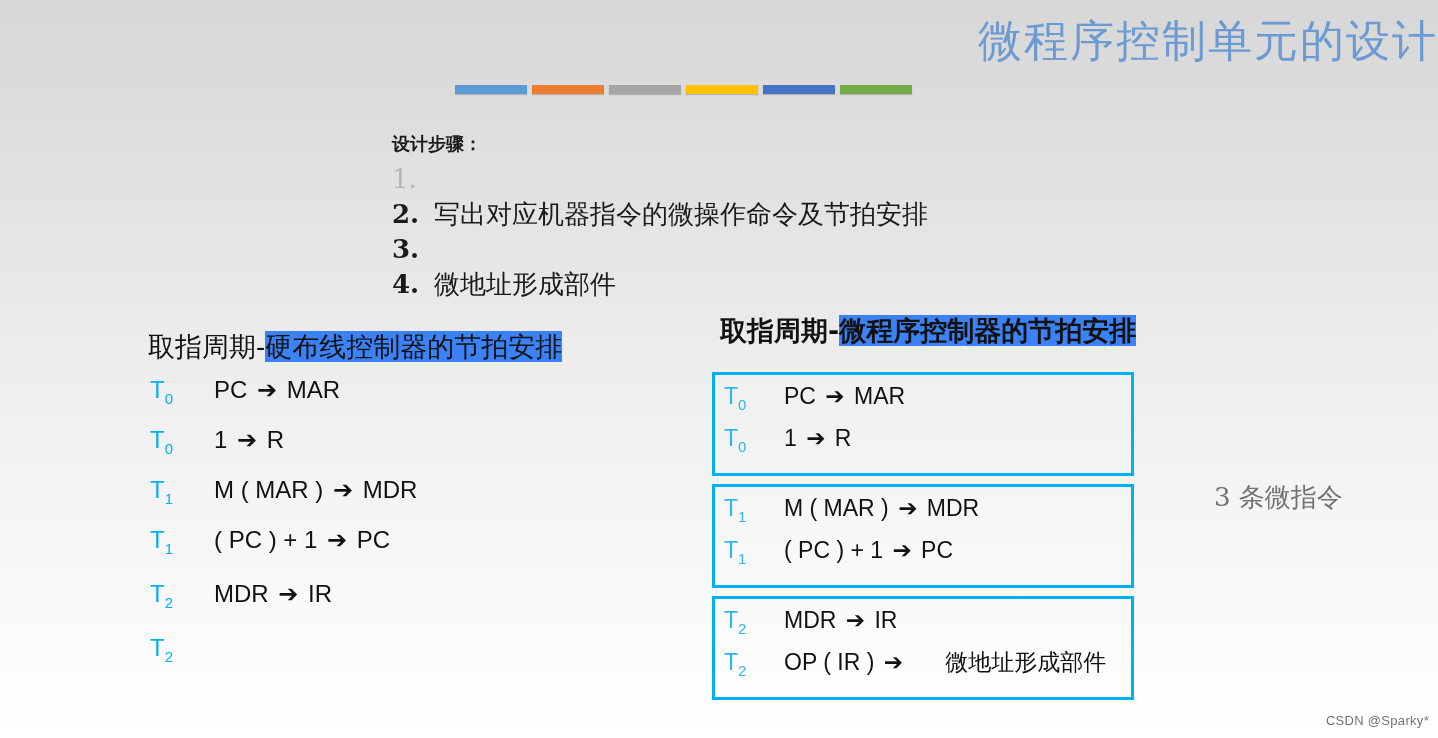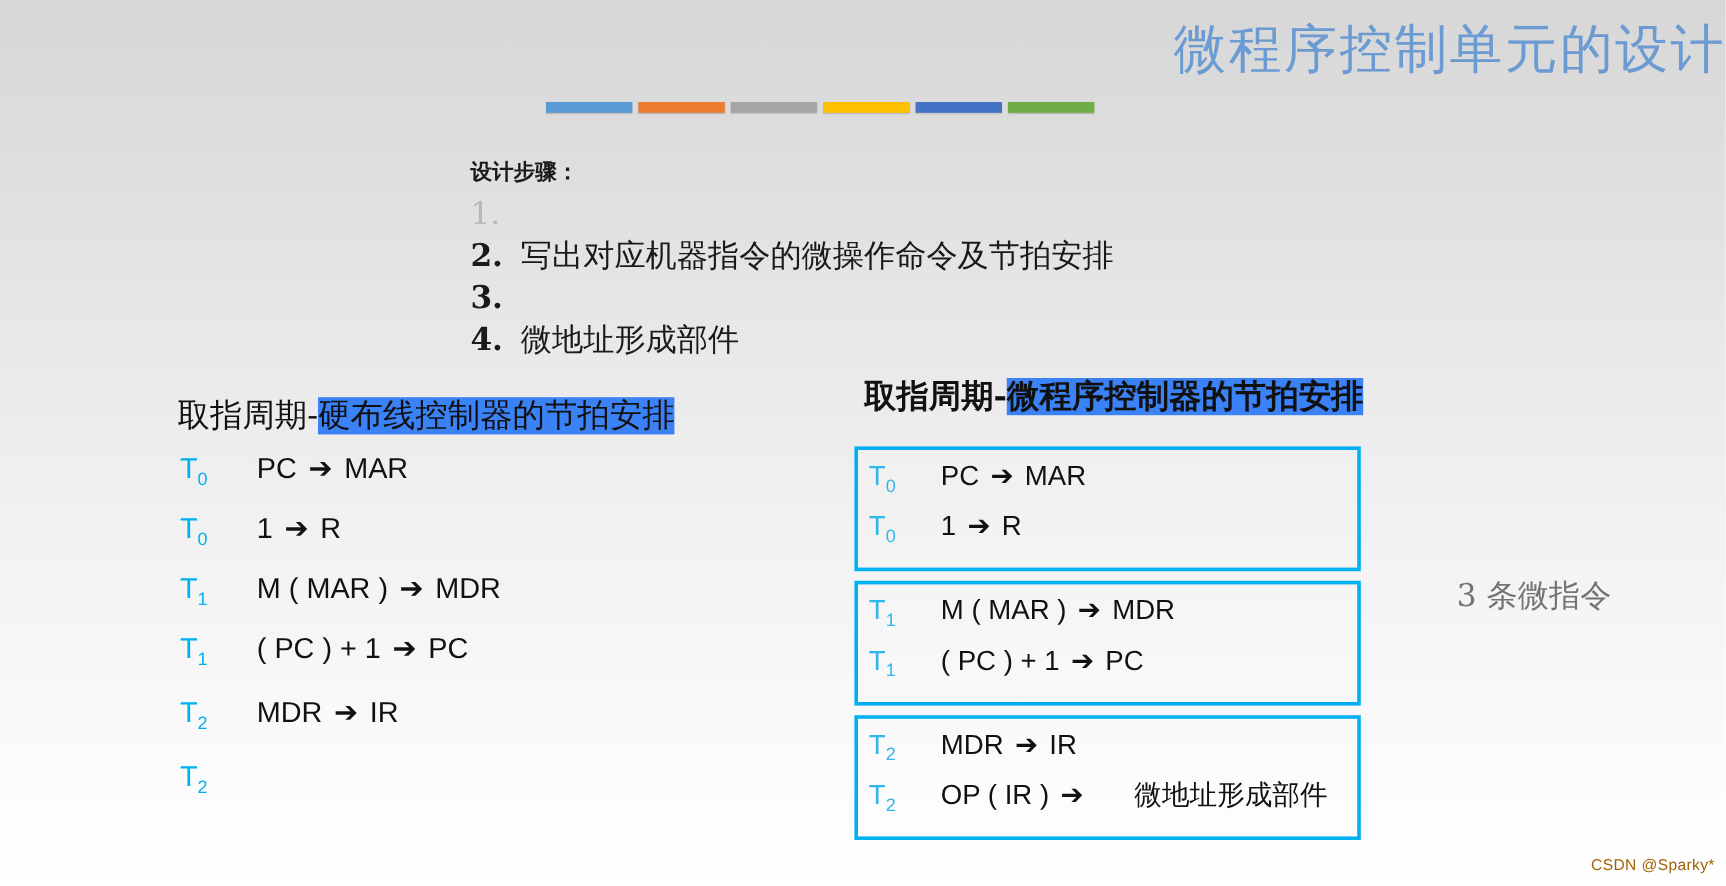--- a/index.html
+++ b/index.html
@@ -121,21 +121,21 @@
     font-family:"DejaVu Serif","Liberation Serif",serif;
     font-size:26px; line-height:34px;
     color:#737373;
     white-space:nowrap;
   }
 
   
   .watermark{
     position:absolute; right:9px; bottom:9px;
     font-size:13px; line-height:16px;
-    color:#a16207;
+    color:#737373;
     font-family:"Liberation Sans","DejaVu Sans",sans-serif;
     letter-spacing:.3px;
   }
 </style>
 </head>
 <body>
 
 <div class="slide-title">微程序控制单元的设计</div>
 
 <div class="bar-row" id="bar-row">

